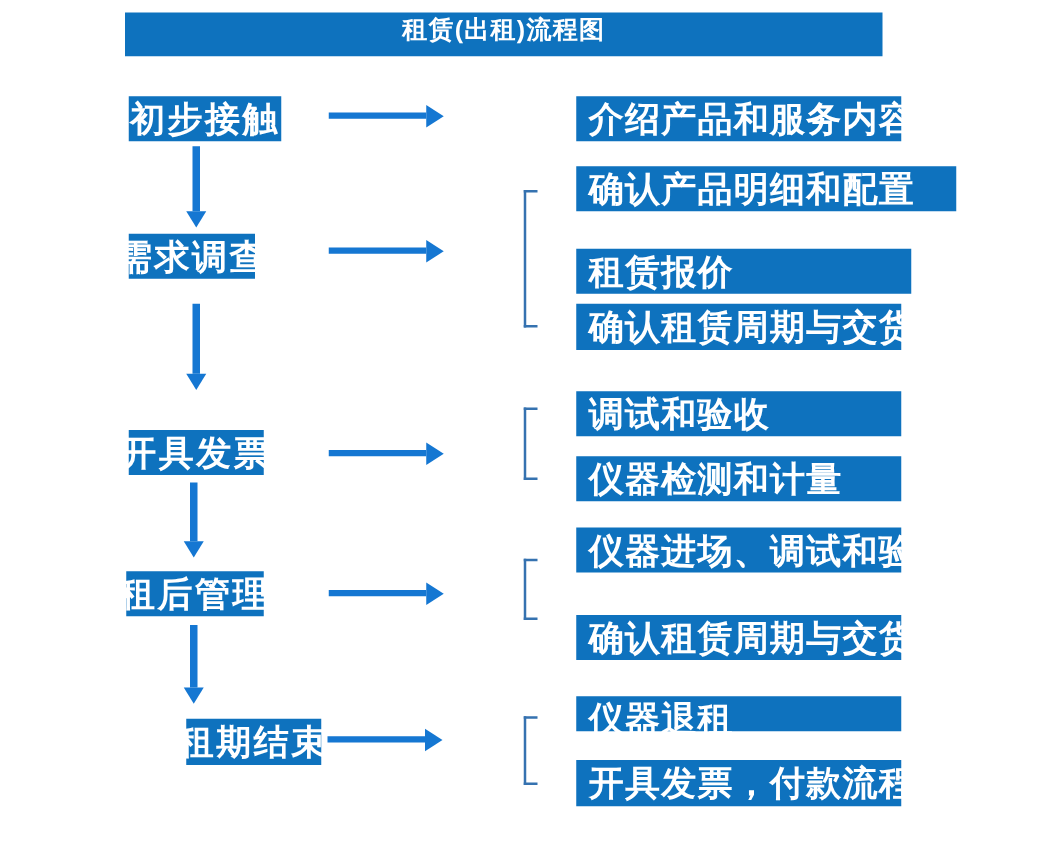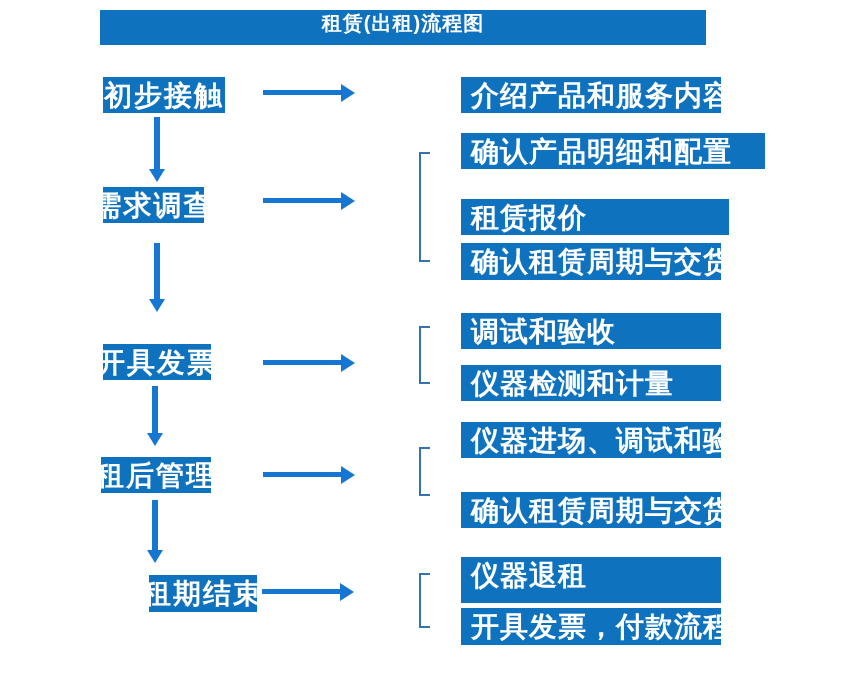--- a/index.html
+++ b/index.html
@@ -106,14 +106,14 @@
 <div class="bracket" style="left:419px; top:573px; height:55px;"></div>
 
 <div class="box detail" style="left:442px; top:77px;  width:260px; height:36px;">介绍产品和服务内容</div>
 <div class="box detail" style="left:442px; top:133px; width:304px; height:36px;">确认产品明细和配置</div>
 <div class="box detail" style="left:442px; top:199px; width:268px; height:36px;">租赁报价</div>
 <div class="box detail" style="left:442px; top:243px; width:260px; height:37px;">确认租赁周期与交货时间</div>
 <div class="box detail" style="left:442px; top:313px; width:260px; height:36px;">调试和验收</div>
 <div class="box detail" style="left:442px; top:365px; width:260px; height:36px;">仪器检测和计量</div>
 <div class="box detail" style="left:442px; top:422px; width:260px; height:36px;">仪器进场、调试和验收</div>
 <div class="box detail" style="left:442px; top:492px; width:260px; height:36px;">确认租赁周期与交货时间</div>
-<div class="box detail" style="left:442px; top:557px; width:260px; height:46px;">仪器退租</div>
+<div class="box detail" style="left:442px; top:557px; width:260px; height:28px;">仪器退租</div>
 <div class="box detail" style="left:442px; top:608px; width:260px; height:37px;">开具发票，付款流程</div>
 
 </body></html>

